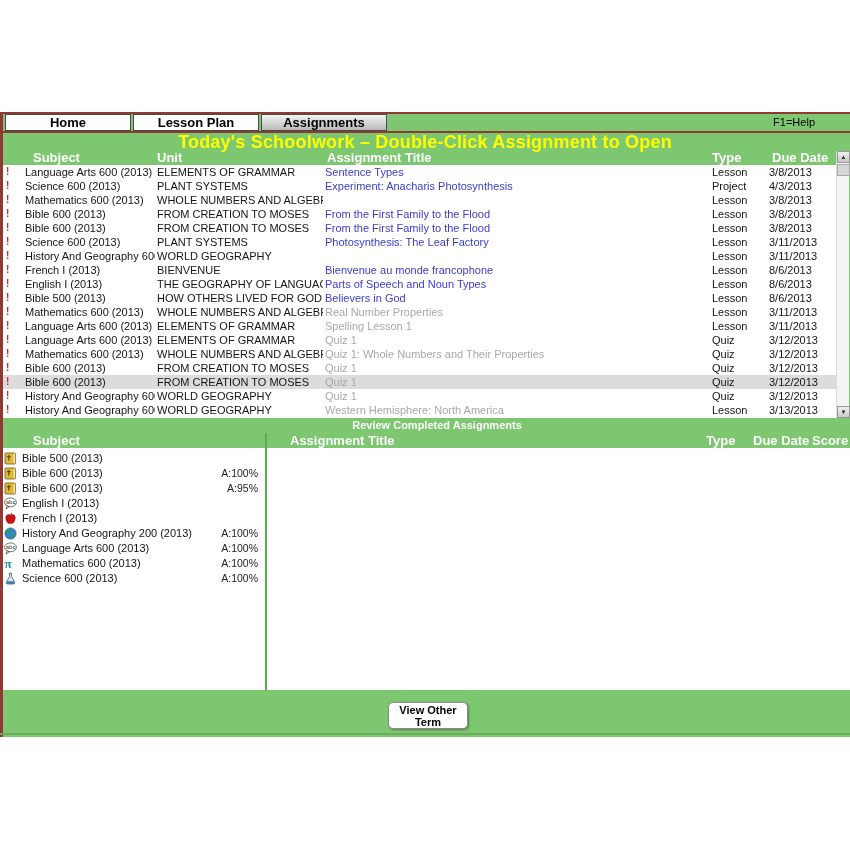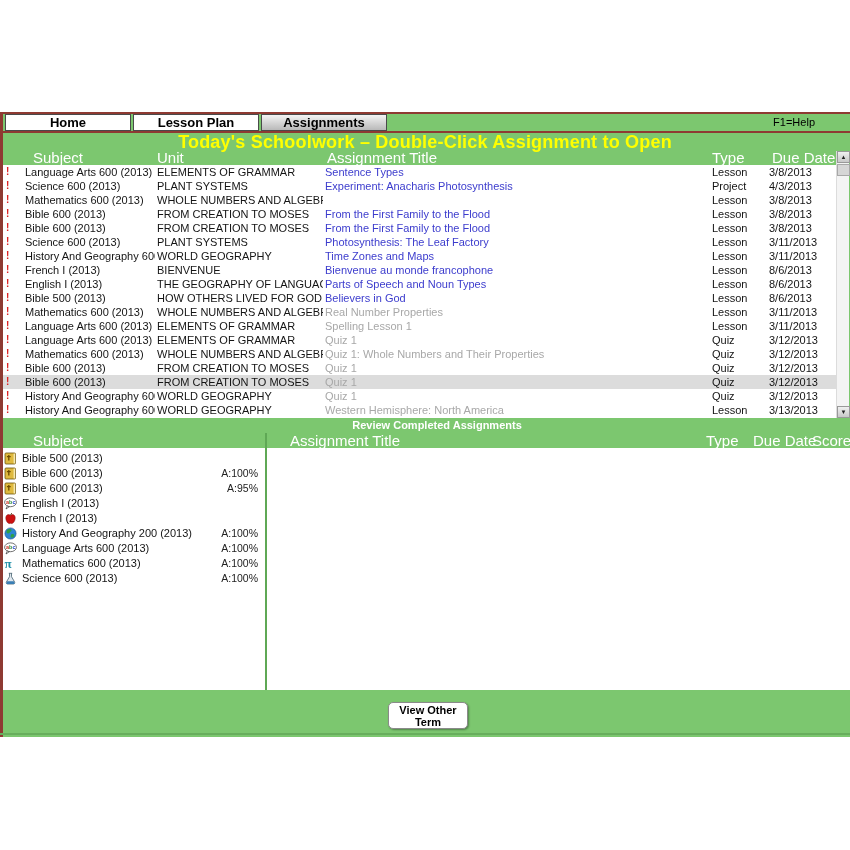--- a/index.html
+++ b/index.html
@@ -41,21 +41,21 @@
 
   
   .main-title {
     position:absolute; left:0; top:21px; width:850px; height:18px;
     text-align:center; color:var(--yellow); font-weight:bold; font-size:18px; line-height:18px;
     letter-spacing:0.2px;
   }
 
   
   .thead { position:absolute; left:0; top:39px; width:850px; height:14px; }
-  .h { position:absolute; color:#ffffff; font-weight:normal; font-size:15px; line-height:14px; white-space:nowrap; }
+  .h { position:absolute; color:#ffffff; font-weight:bold; font-size:13px; line-height:14px; white-space:nowrap; }
 
   
   .tbody {
     position:absolute; left:3px; top:53px; width:833px; height:253px;
     background:#ffffff; overflow:hidden;
   }
   .trow { position:relative; height:14px; }
   .trow.selected { background: var(--selected-row); }
   .trow span { position:absolute; font-size:11px; line-height:14px; white-space:nowrap; overflow:hidden; color:#141414; }
   .c-alert { left:3px; width:10px; color:var(--alert-red) !important; font-weight:bold; font-size:10px !important; }
@@ -178,21 +178,20 @@
         <span class="c-subj">Science 600 (2013)</span>
         <span class="c-unit">PLANT SYSTEMS</span>
         <span class="c-title title-pending">Photosynthesis: The Leaf Factory</span>
         <span class="c-type">Lesson</span>
         <span class="c-due">3/11/2013</span>
       </div>
       <div class="trow">
         <span class="c-alert">!</span>
         <span class="c-subj">History And Geography 600</span>
         <span class="c-unit">WORLD GEOGRAPHY</span>
-        <span class="c-title title-pending">Time Zones and Maps</span>
         <span class="c-type">Lesson</span>
         <span class="c-due">3/11/2013</span>
       </div>
       <div class="trow">
         <span class="c-alert">!</span>
         <span class="c-subj">French I (2013)</span>
         <span class="c-unit">BIENVENUE</span>
         <span class="c-title title-pending">Bienvenue au monde francophone</span>
         <span class="c-type">Lesson</span>
         <span class="c-due">8/6/2013</span>

